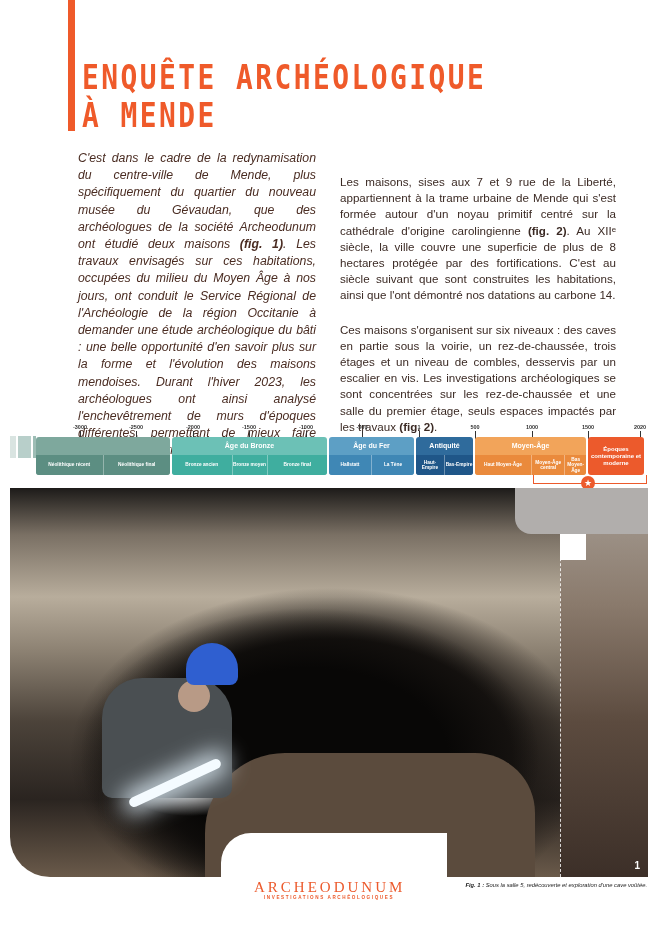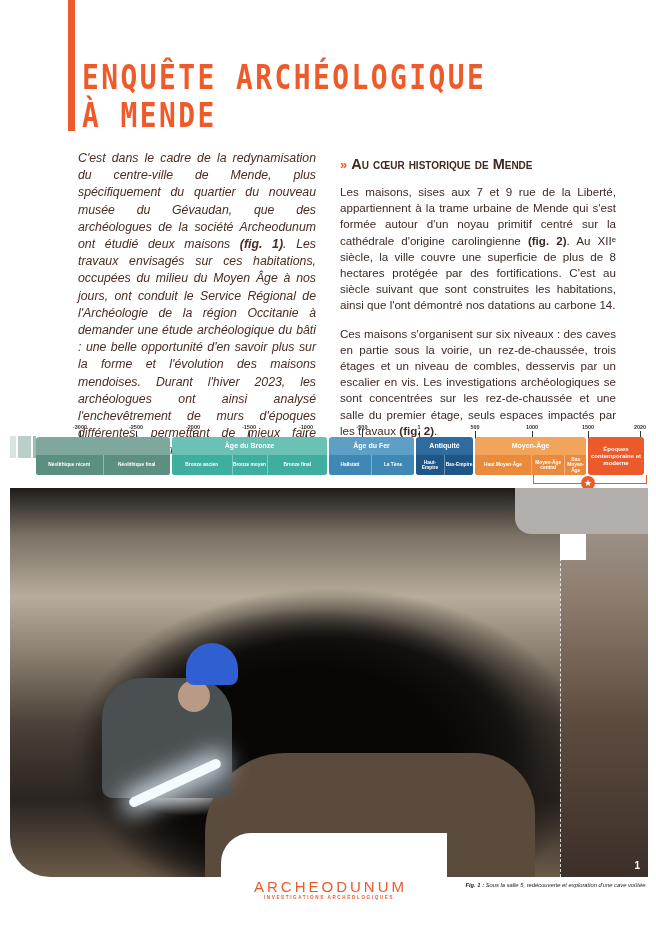--- a/index.html
+++ b/index.html
@@ -10,21 +10,21 @@
     font-family: "DejaVu Sans Mono", monospace; font-weight: bold; font-size: 34px; line-height: 38px;
     letter-spacing: 3px; text-transform: uppercase; transform: scaleX(0.82); transform-origin: left top; }
 
   .intro { position: absolute; left: 78px; top: 150px; width: 238px; margin: 0; color: #4a2c22;
     font-size: 12.3px; line-height: 17.2px; font-style: italic; text-align: justify; }
   .intro b { font-weight: bold; }
 
   .section { position: absolute; left: 340px; top: 156px; width: 276px; color: #3b2a24; }
   .section h2 { margin: 0 0 4px 0; font-size: 14.5px; font-weight: bold; font-variant: small-caps; color: #3e2a22; }
   .section h2 .chev { color: #ef5a2a; font-size: 13px; margin-right: 4px; }
-  .section p { margin: 12px 0 10px 0; font-size: 11.6px; line-height: 16.2px; text-align: justify; }
+  .section p { margin: 18px 0 10px 0; font-size: 11.6px; line-height: 16.2px; text-align: justify; }
   .section p b { font-weight: bold; }
 
   
   .timeline { position: absolute; left: 0; top: 418px; width: 656px; height: 70px; }
   .tick { position: absolute; top: 6px; width: 40px; margin-left: -20px; text-align: center; font-size: 5.5px; font-weight: bold; color: #333; }
   .tick .line { display: block; width: 1px; height: 8px; background: #333; margin: 1px auto 0; }
   .pre-stub { position: absolute; top: 18px; height: 22px; }
   .band { position: absolute; top: 19px; height: 38px; border-radius: 3px; overflow: hidden; color: #fff; }
   .band .band-title { height: 18px; line-height: 18px; text-align: center; font-size: 7px; font-weight: bold; }
   .band .subs { display: flex; height: 20px; }
@@ -51,38 +51,37 @@
   .photo .lamp { position: absolute; left: 115px; top: 290px; width: 100px; height: 10px; border-radius: 5px; background: #f4fbff;
     transform: rotate(-25deg); box-shadow: 0 0 22px 8px rgba(230,245,255,0.8); }
   .photo .right-strip { position: absolute; left: 550px; top: 0; width: 88px; height: 389px;
     background: linear-gradient(180deg, #a79e95 0%, #8a7a6c 30%, #5c4b3f 60%, #3c2f28 100%); border-left: 1px dashed rgba(255,255,255,0.8); }
   .photo .grey-tab { position: absolute; left: 505px; top: 0; width: 133px; height: 46px; background: #b1aeac; border-radius: 0 0 0 16px; }
   .photo .white-notch { position: absolute; left: 550px; top: 46px; width: 26px; height: 26px; background: #fff; }
   .photo .white-bottom { position: absolute; left: 211px; top: 345px; width: 226px; height: 44px; background: #fff; border-radius: 30px 0 0 0; }
   .photo .fig-num { position: absolute; right: 8px; bottom: 6px; color: #fff; font-size: 10px; font-weight: bold; }
 
   .logo { position: absolute; left: 254px; top: 879px; width: 150px; text-align: center; color: #ec5a2c; }
-  .logo .name { font-family: Liberation Sans, sans-serif; font-size: 15px; letter-spacing: 3px; line-height: 16px; text-align: right; }
+  .logo .name { font-family: Liberation Serif, serif; font-size: 15px; letter-spacing: 3px; line-height: 16px; text-align: right; }
   .logo .tagline { font-size: 4.6px; letter-spacing: 1.6px; font-weight: bold; text-transform: uppercase; }
   .caption { position: absolute; left: 455px; top: 882px; width: 192px; text-align: right; font-size: 5.8px; font-style: italic; color: #222; }
   .caption b { font-weight: bold; }
 </style>
 </head>
 <body>
 
 <div class="accent-bar"></div>
 <h1 class="title">
   <span>Enquête archéologique</span><br>
   <span>à Mende</span>
 </h1>
 
 <p class="intro"><span>C'est dans le cadre de la redynamisation du centre-ville de Mende, plus spécifiquement du quartier du nouveau musée du Gévaudan, que des archéologues de la société Archeodunum ont étudié deux maisons </span><b>(fig. 1)</b><span>. Les travaux envisagés sur ces habitations, occupées du milieu du Moyen Âge à nos jours, ont conduit le Service Régional de l'Archéologie de la région Occitanie à demander une étude archéologique du bâti : une belle opportunité d'en savoir plus sur la forme et l'évolution des maisons mendoises. Durant l'hiver 2023, les archéologues ont ainsi analysé l'enchevêtrement de murs d'époques différentes, permettant de mieux faire connaître ce patrimoine.</span></p>
 
 <div class="section">
-  <h2><span class="chev">»</span><span>Au cœur historique de Mende</span></h2>
   <p><span>Les maisons, sises aux 7 et 9 rue de la Liberté, appartiennent à la trame urbaine de Mende qui s'est formée autour d'un noyau primitif centré sur la cathédrale d'origine carolingienne </span><b>(fig. 2)</b><span>. Au XIIᵉ siècle, la ville couvre une superficie de plus de 8 hectares protégée par des fortifications. C'est au siècle suivant que sont construites les habitations, ainsi que l'ont démontré nos datations au carbone 14.</span></p>
   <p><span>Ces maisons s'organisent sur six niveaux : des caves en partie sous la voirie, un rez-de-chaussée, trois étages et un niveau de combles, desservis par un escalier en vis. Les investigations archéologiques se sont concentrées sur les rez-de-chaussée et une salle du premier étage, seuls espaces impactés par les travaux </span><b>(fig. 2)</b><span>.</span></p>
 </div>
 
 <div class="timeline">
   <div class="pre-stub" style="left:10px;width:6px;background:#d9e4e1;"></div>
   <div class="pre-stub" style="left:18px;width:13px;background:#b8cfca;"></div>
   <div class="pre-stub" style="left:33px;width:3px;background:#9dbdb5;"></div>
 
   <div class="tick" style="left:80px"><span>-3000</span><span class="line"></span></div>

